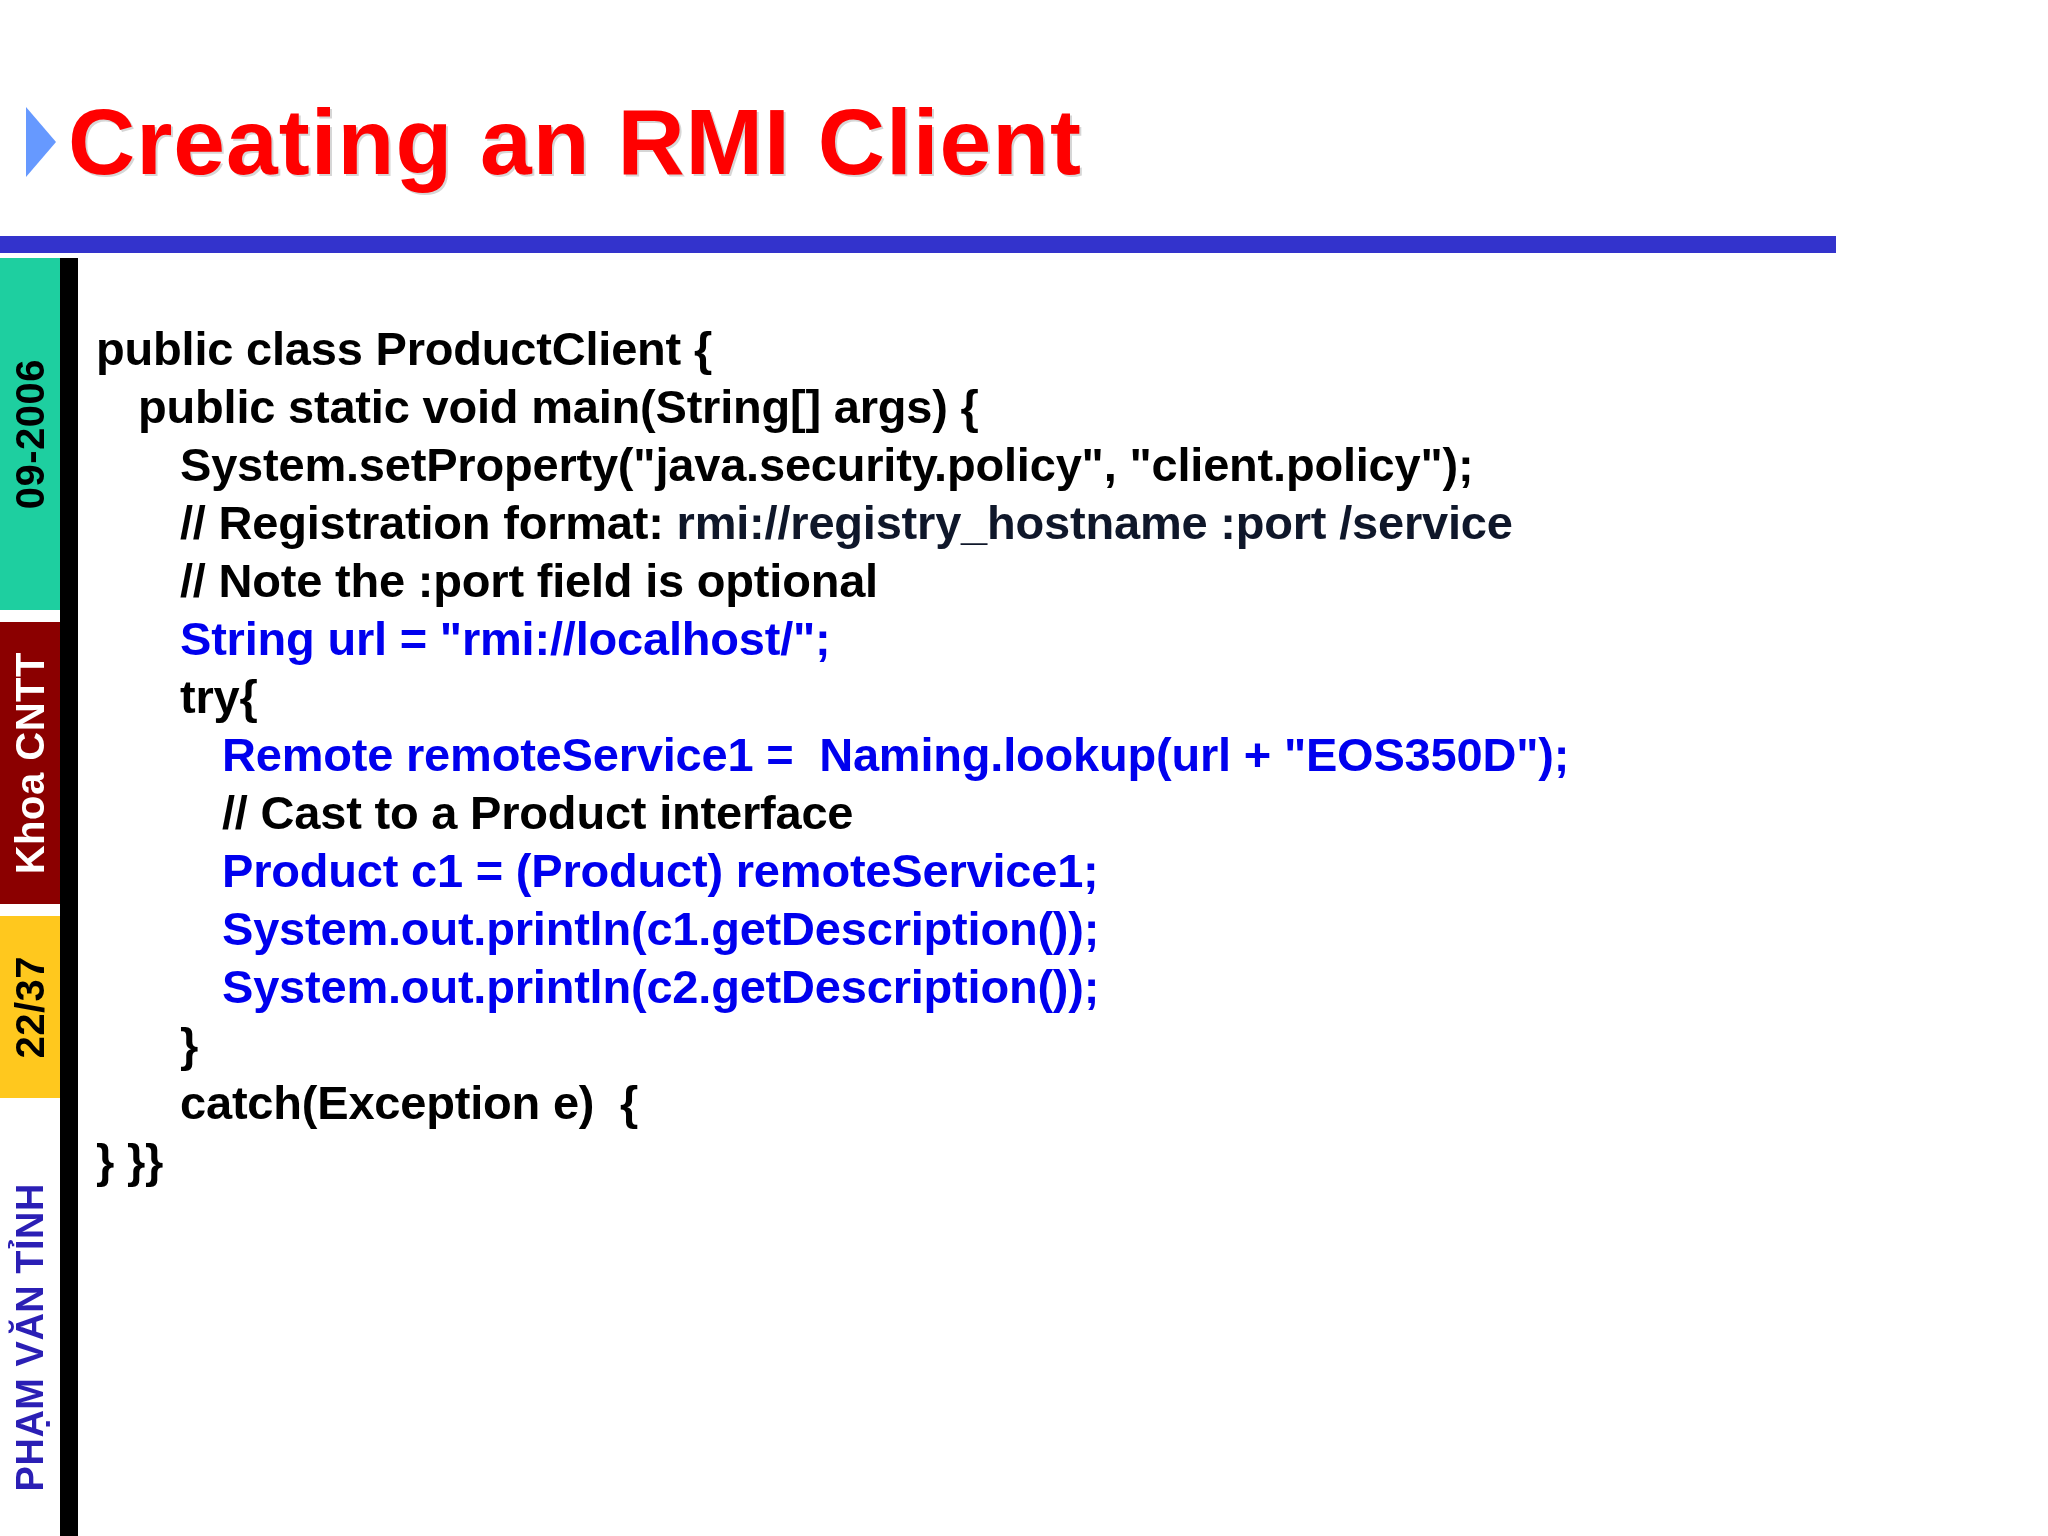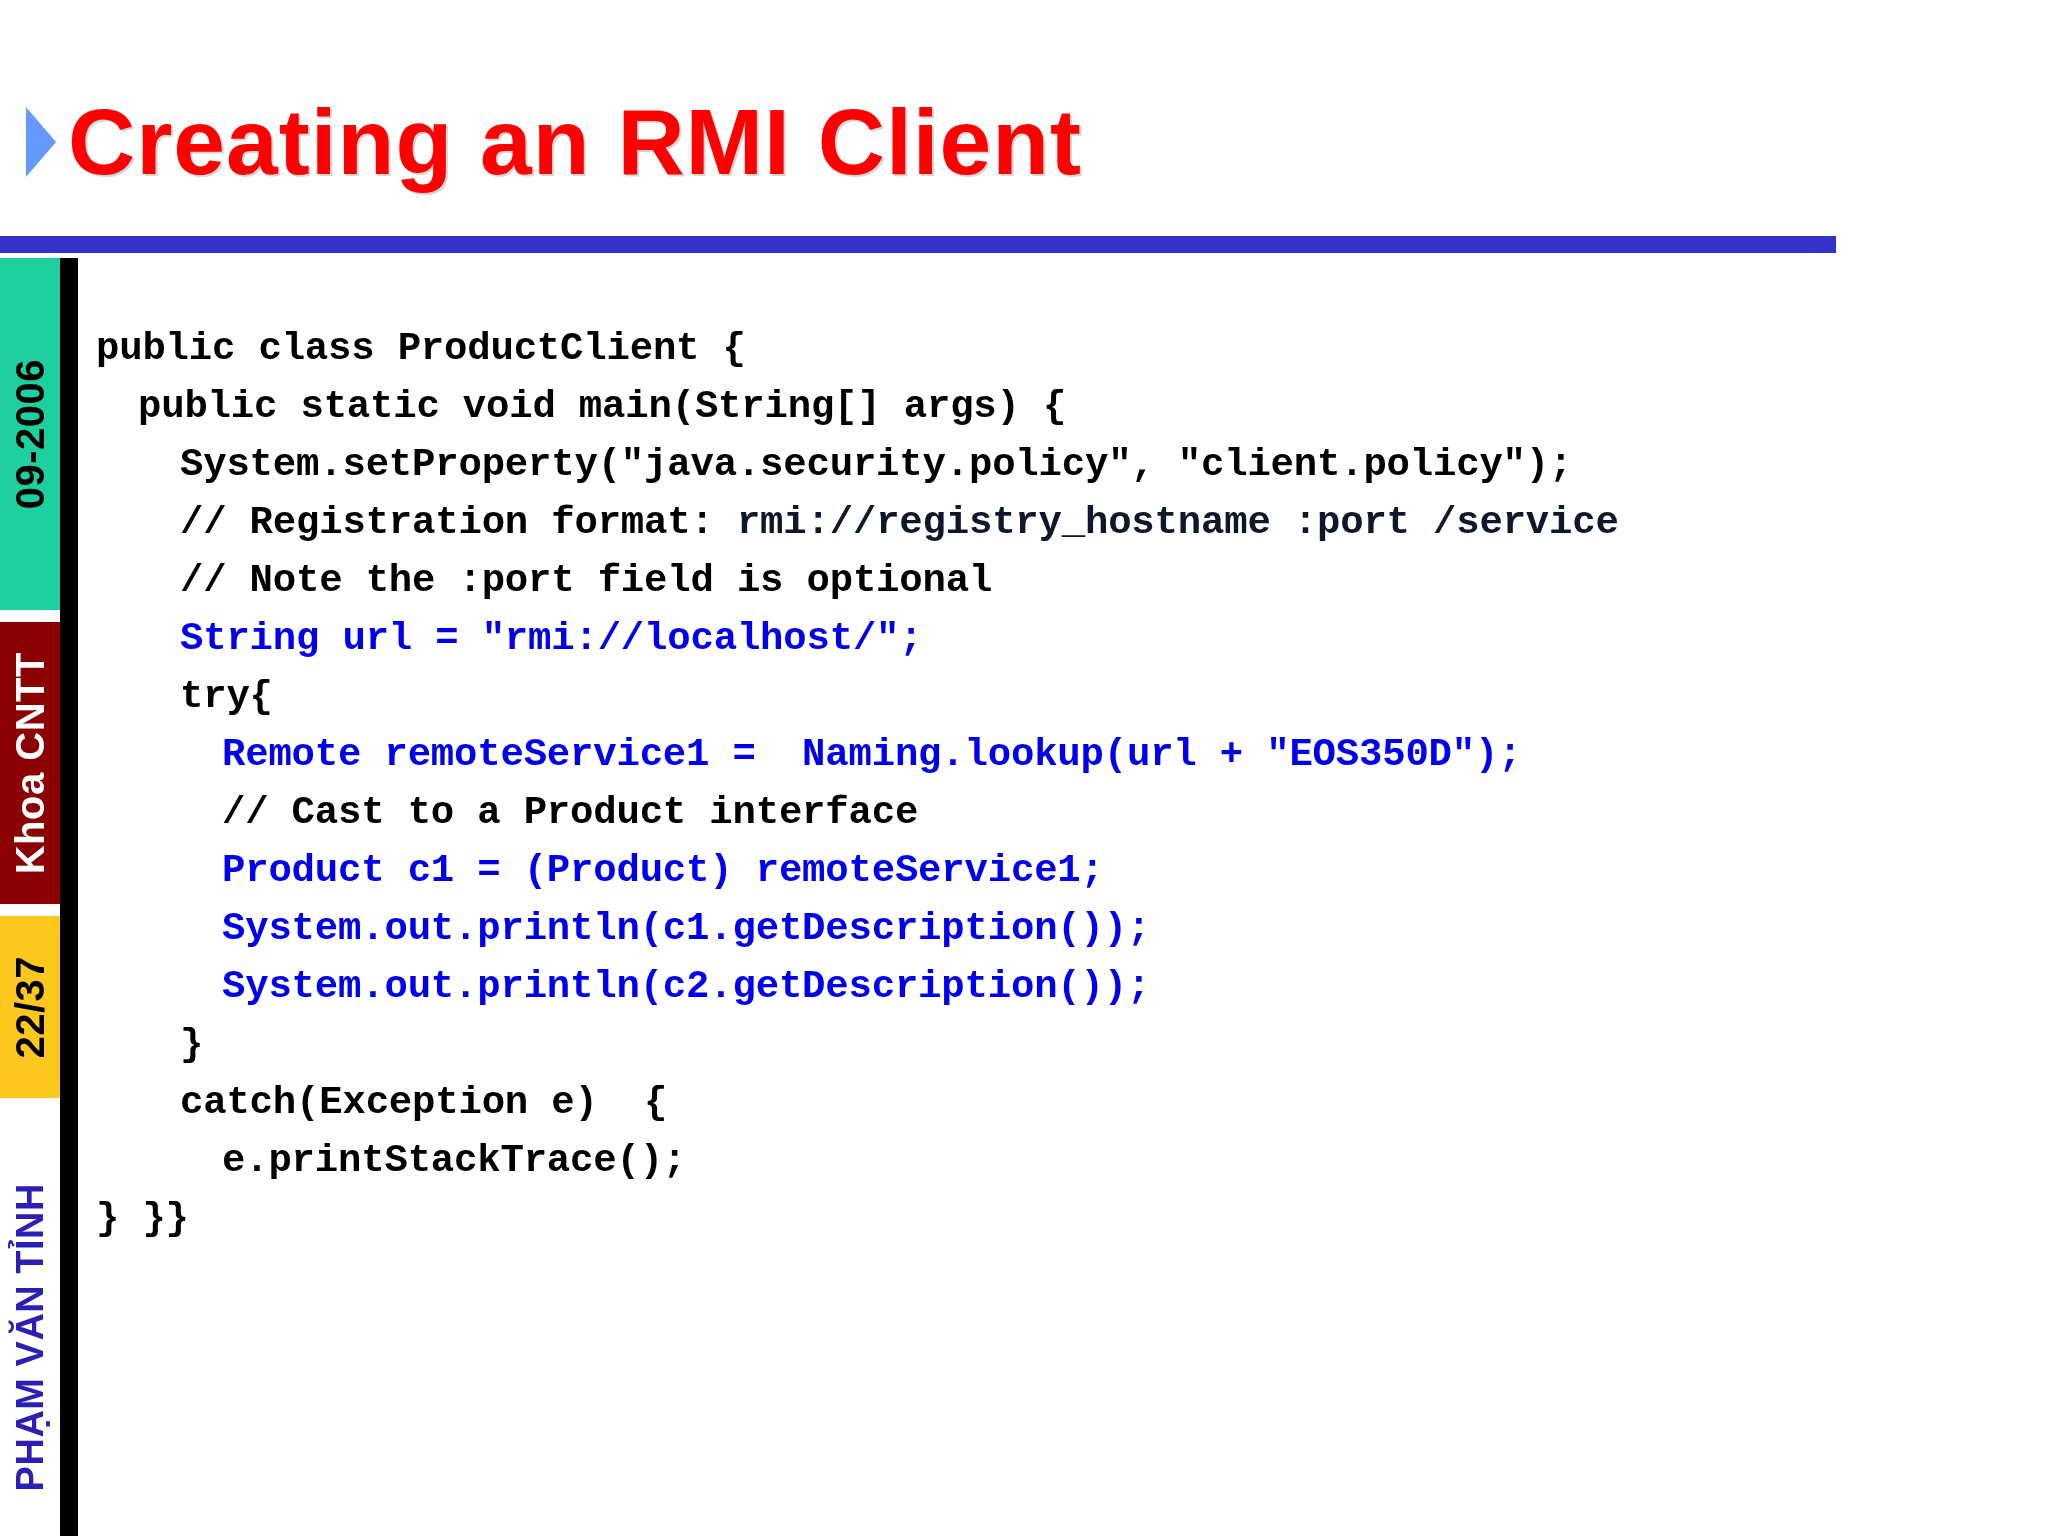--- a/index.html
+++ b/index.html
@@ -111,23 +111,23 @@
 
   
   #code-area {
     position: absolute;
     left: 96px;
     top: 320px;
     width: 1930px;
   }
 
   .code-line {
-    font-family: Liberation Mono, monospace;
+    font-family: Liberation Sans, sans-serif;
     font-weight: bold;
-    font-size: 39px;
+    font-size: 47px;
     line-height: 58px;
     color: #000000;
     white-space: pre;
     letter-spacing: -0.2px;
   }
 
   .c-black { color: #000000; }
   .c-red   { color: #0f172a; }
   .c-blue  { color: #0000EE; }
 </style>
@@ -173,17 +173,16 @@
       <div class="code-line" id="line-6" style="padding-left: 84px;"><span class="c-black">// Note the :port field is optional</span></div>
       <div class="code-line" id="line-7" style="padding-left: 84px;"><span class="c-blue">String url = "rmi://localhost/";</span></div>
       <div class="code-line" id="line-8" style="padding-left: 84px;"><span class="c-black">try{</span></div>
       <div class="code-line" id="line-10" style="padding-left: 126px;"><span class="c-blue">Remote remoteService1 =  Naming.lookup(url + "EOS350D");</span></div>
       <div class="code-line" id="line-12" style="padding-left: 126px;"><span class="c-black">// Cast to a Product interface</span></div>
       <div class="code-line" id="line-13" style="padding-left: 126px;"><span class="c-blue">Product c1 = (Product) remoteService1;</span></div>
       <div class="code-line" id="line-15" style="padding-left: 126px;"><span class="c-blue">System.out.println(c1.getDescription());</span></div>
       <div class="code-line" id="line-16" style="padding-left: 126px;"><span class="c-blue">System.out.println(c2.getDescription());</span></div>
       <div class="code-line" id="line-17" style="padding-left: 84px;"><span class="c-black">}</span></div>
       <div class="code-line" id="line-18" style="padding-left: 84px;"><span class="c-black">catch(Exception e)  {</span></div>
-      <div class="code-line" id="line-19" style="padding-left: 126px;"><span class="c-black">e.printStackTrace();</span></div>
       <div class="code-line" id="line-20" style="padding-left: 0px;"><span class="c-black">} }}</span></div>
     </div>
 
 </div>
 
 </body></html>

